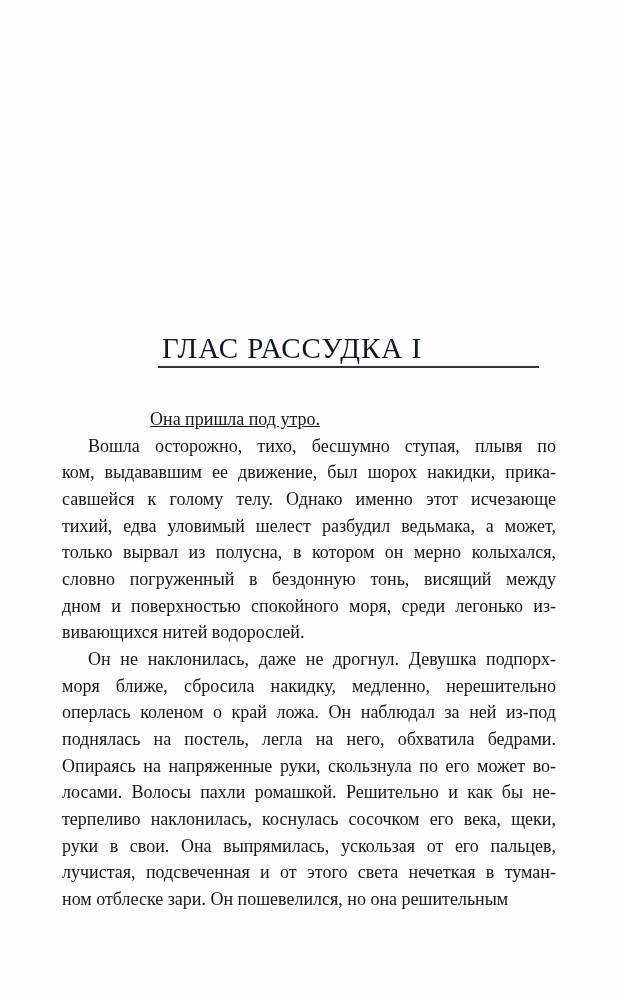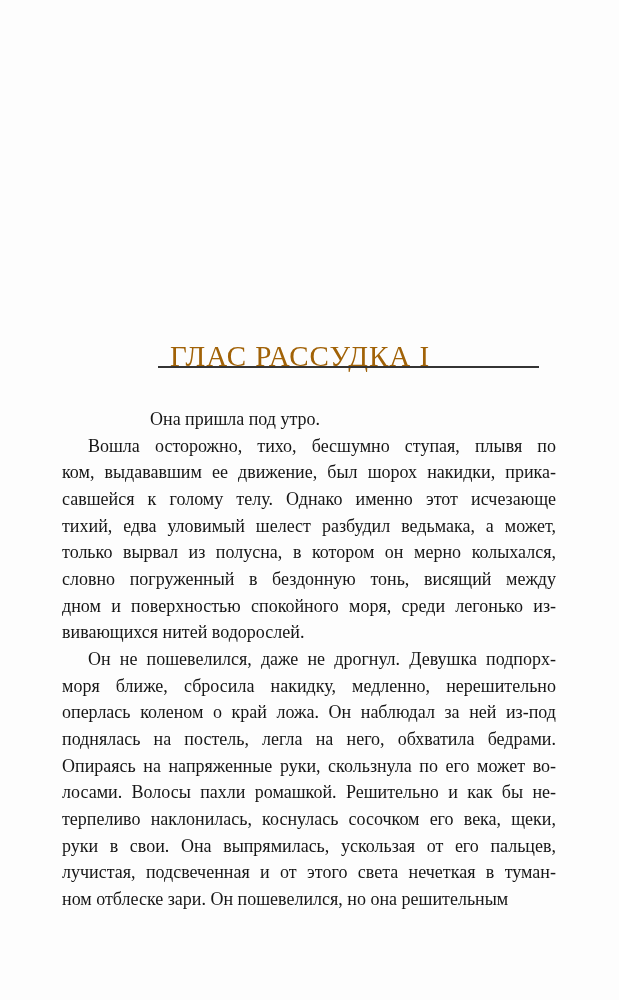--- a/index.html
+++ b/index.html
@@ -13,28 +13,28 @@
     height: 1000px;
     background: #fdfdfd;
     color: #171717;
     font-family: "Liberation Serif", serif;
     overflow: hidden;
   }
   .chapter-title {
     position: absolute;
     left: 158px;
     top: 327px;
-    margin: 12px;
+    margin: 4px;
     width: 381px;
     font-size: 29px;
     font-weight: normal;
     letter-spacing: 1px;
     line-height: 34px;
     white-space: nowrap;
-    color: #a16207;
+    color: #0f172a;
     font-family: "Liberation Serif", serif;
   }
   .title-rule {
     position: absolute;
     left: 158px;
     top: 366px;
     width: 381px;
     height: 0;
     margin: 0;
     border: none;
@@ -56,39 +56,40 @@
     hyphens: none;
   }
   .text-line.para-end {
     text-align-last: left;
   }
   .text-line.indent-normal {
     padding-left: 26px;
   }
   .text-line.indent-opening {
     padding-left: 88px;
+    text-decoration: underline;
   }
 </style>
 </head>
 <body>
 
 <div class="book-page">
   <h1 class="chapter-title">ГЛАС РАССУДКА I</h1>
   <hr class="title-rule">
   <div class="body-text">
       <div class="text-line para-end indent-opening">Она пришла под утро.</div>
       <div class="text-line indent-normal">Вошла осторожно, тихо, бесшумно ступая, плывя по</div>
       <div class="text-line">ком, выдававшим ее движение, был шорох накидки, прика-</div>
       <div class="text-line">савшейся к голому телу. Однако именно этот исчезающе</div>
       <div class="text-line">тихий, едва уловимый шелест разбудил ведьмака, а может,</div>
       <div class="text-line">только вырвал из полусна, в котором он мерно колыхался,</div>
       <div class="text-line">словно погруженный в бездонную тонь, висящий между</div>
       <div class="text-line">дном и поверхностью спокойного моря, среди легонько из-</div>
       <div class="text-line para-end">вивающихся нитей водорослей.</div>
-      <div class="text-line indent-normal">Он не пошевелился, даже не дрогнул. Девушка подпорх-</div>
+      <div class="text-line indent-normal">Он не наклонилась, даже не дрогнул. Девушка подпорх-</div>
       <div class="text-line">моря ближе, сбросила накидку, медленно, нерешительно</div>
       <div class="text-line">оперлась коленом о край ложа. Он наблюдал за ней из-под</div>
       <div class="text-line">поднялась на постель, легла на него, обхватила бедрами.</div>
       <div class="text-line">Опираясь на напряженные руки, скользнула по его может во-</div>
       <div class="text-line">лосами. Волосы пахли ромашкой. Решительно и как бы не-</div>
       <div class="text-line">терпеливо наклонилась, коснулась сосочком его века, щеки,</div>
       <div class="text-line">руки в свои. Она выпрямилась, ускользая от его пальцев,</div>
       <div class="text-line">лучистая, подсвеченная и от этого света нечеткая в туман-</div>
       <div class="text-line para-end">ном отблеске зари. Он пошевелился, но она решительным</div>
     </div>

